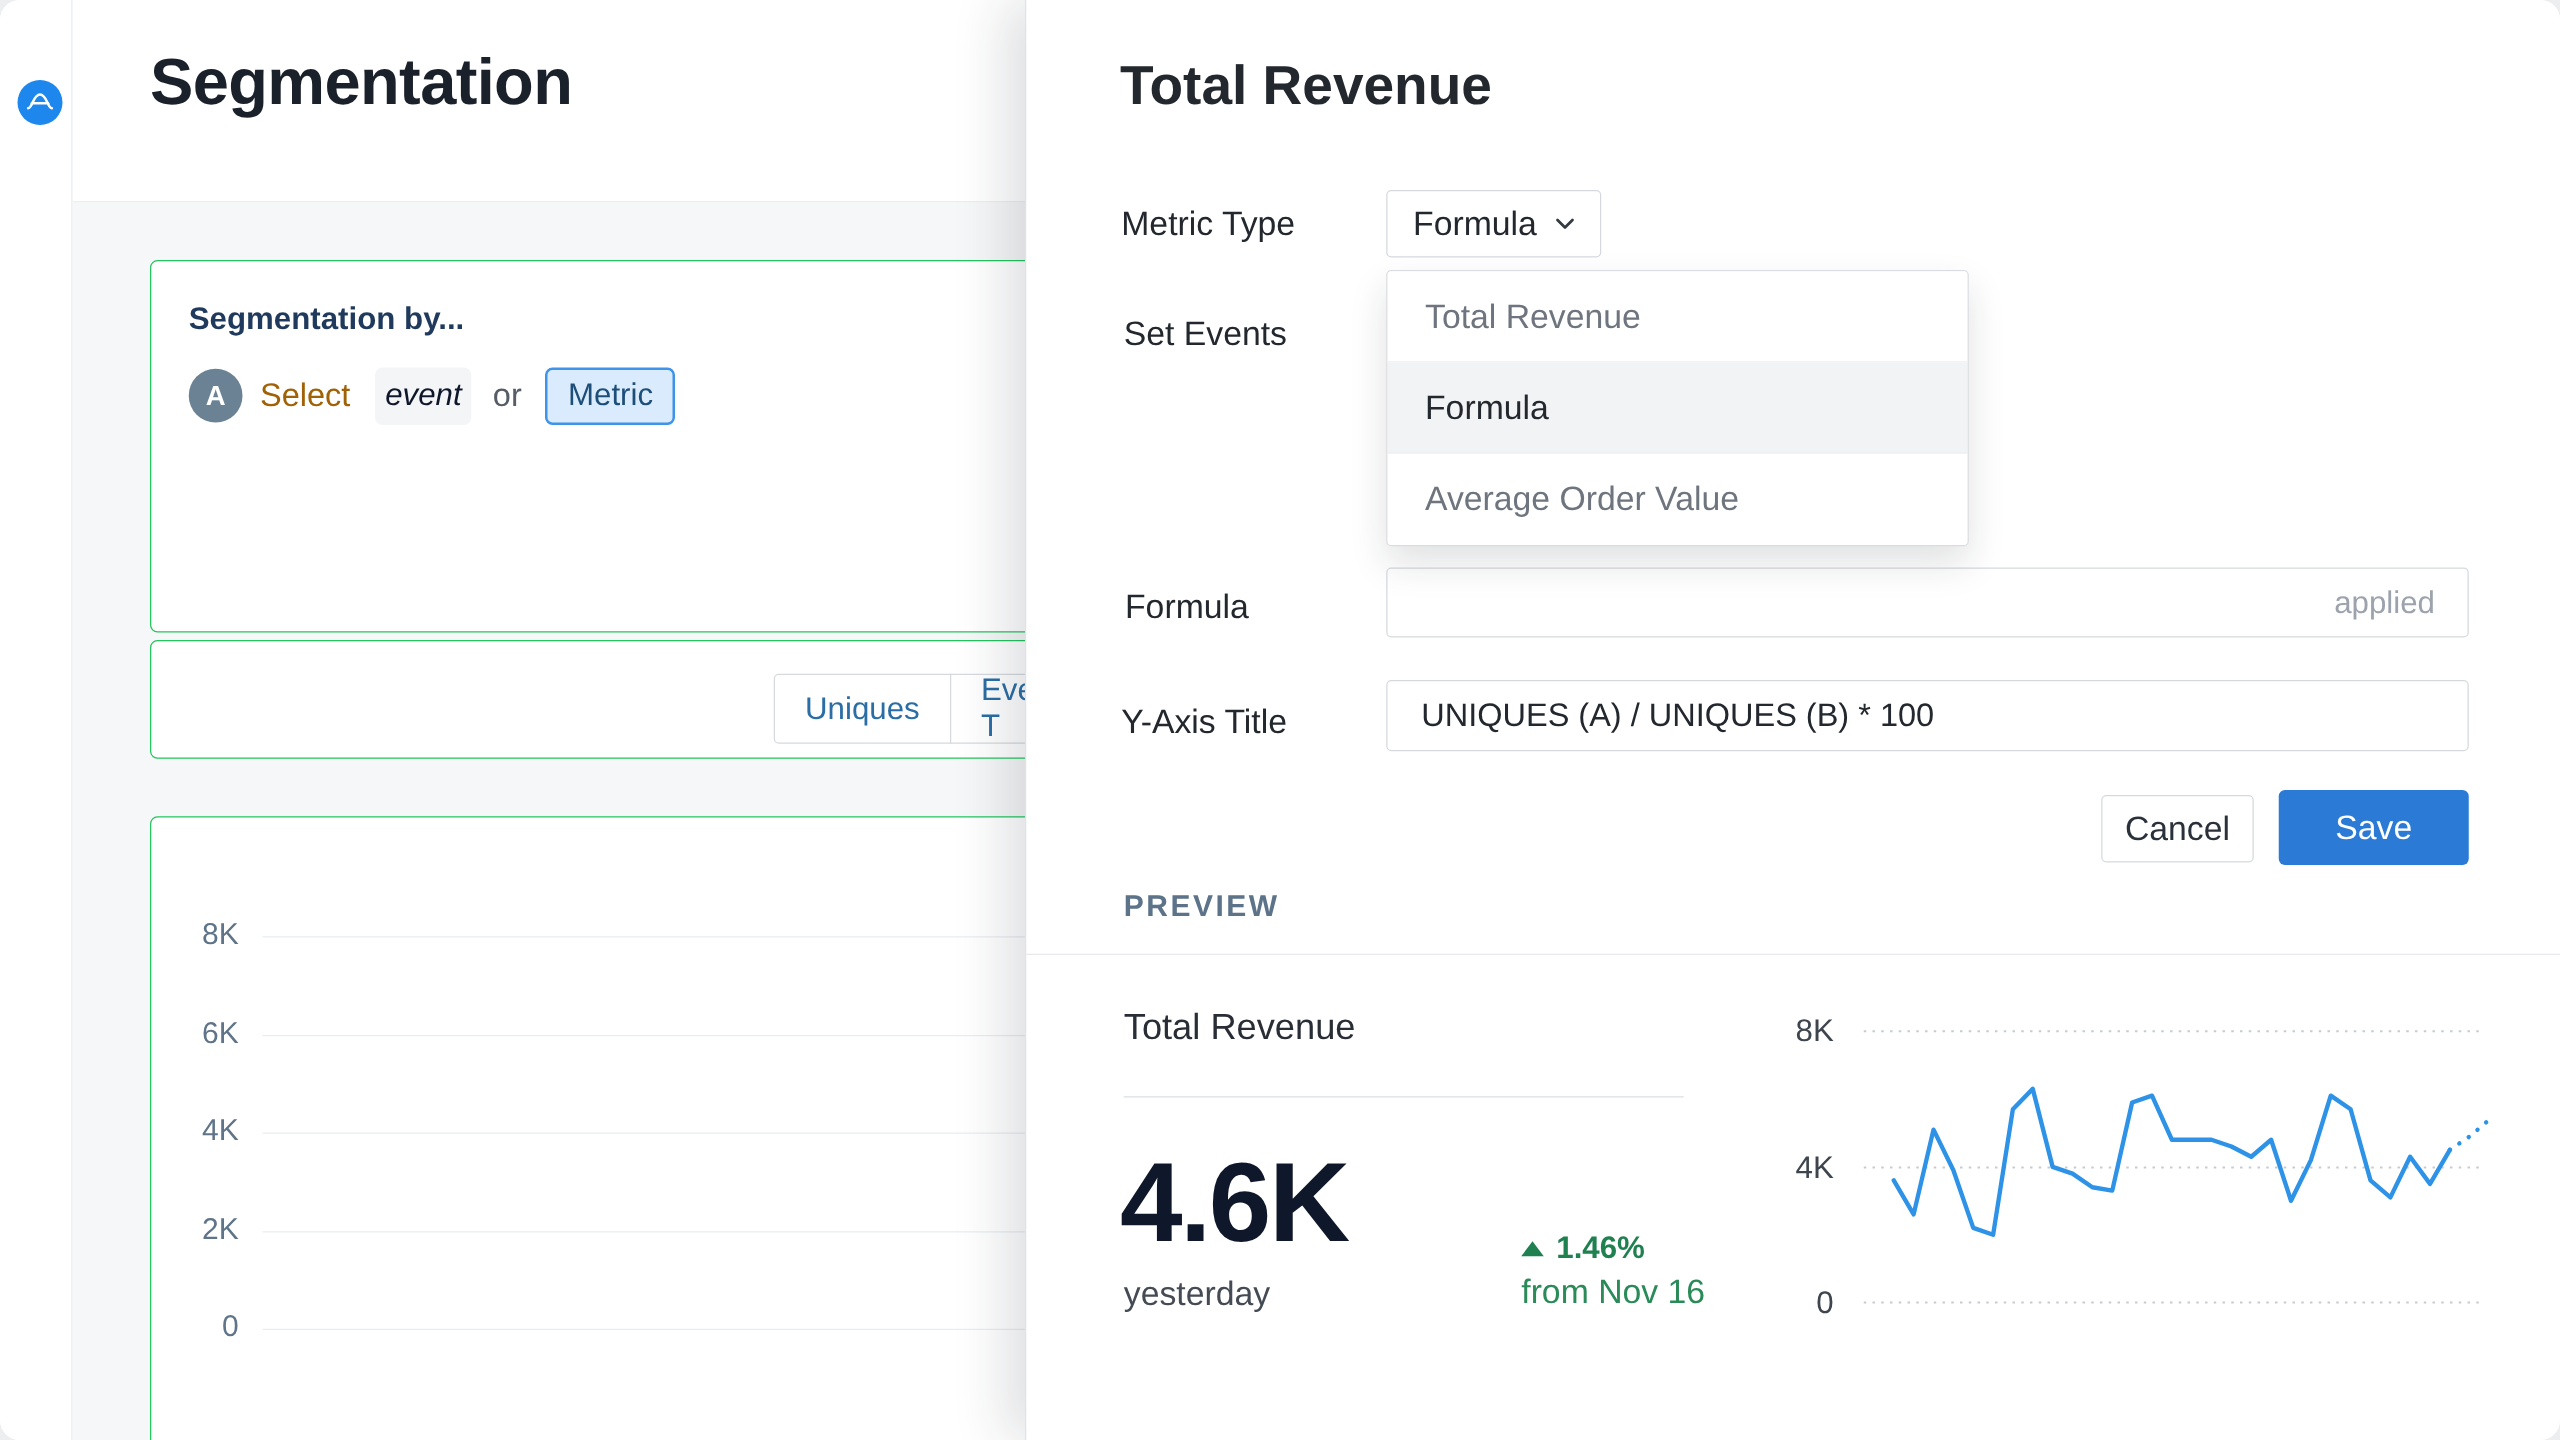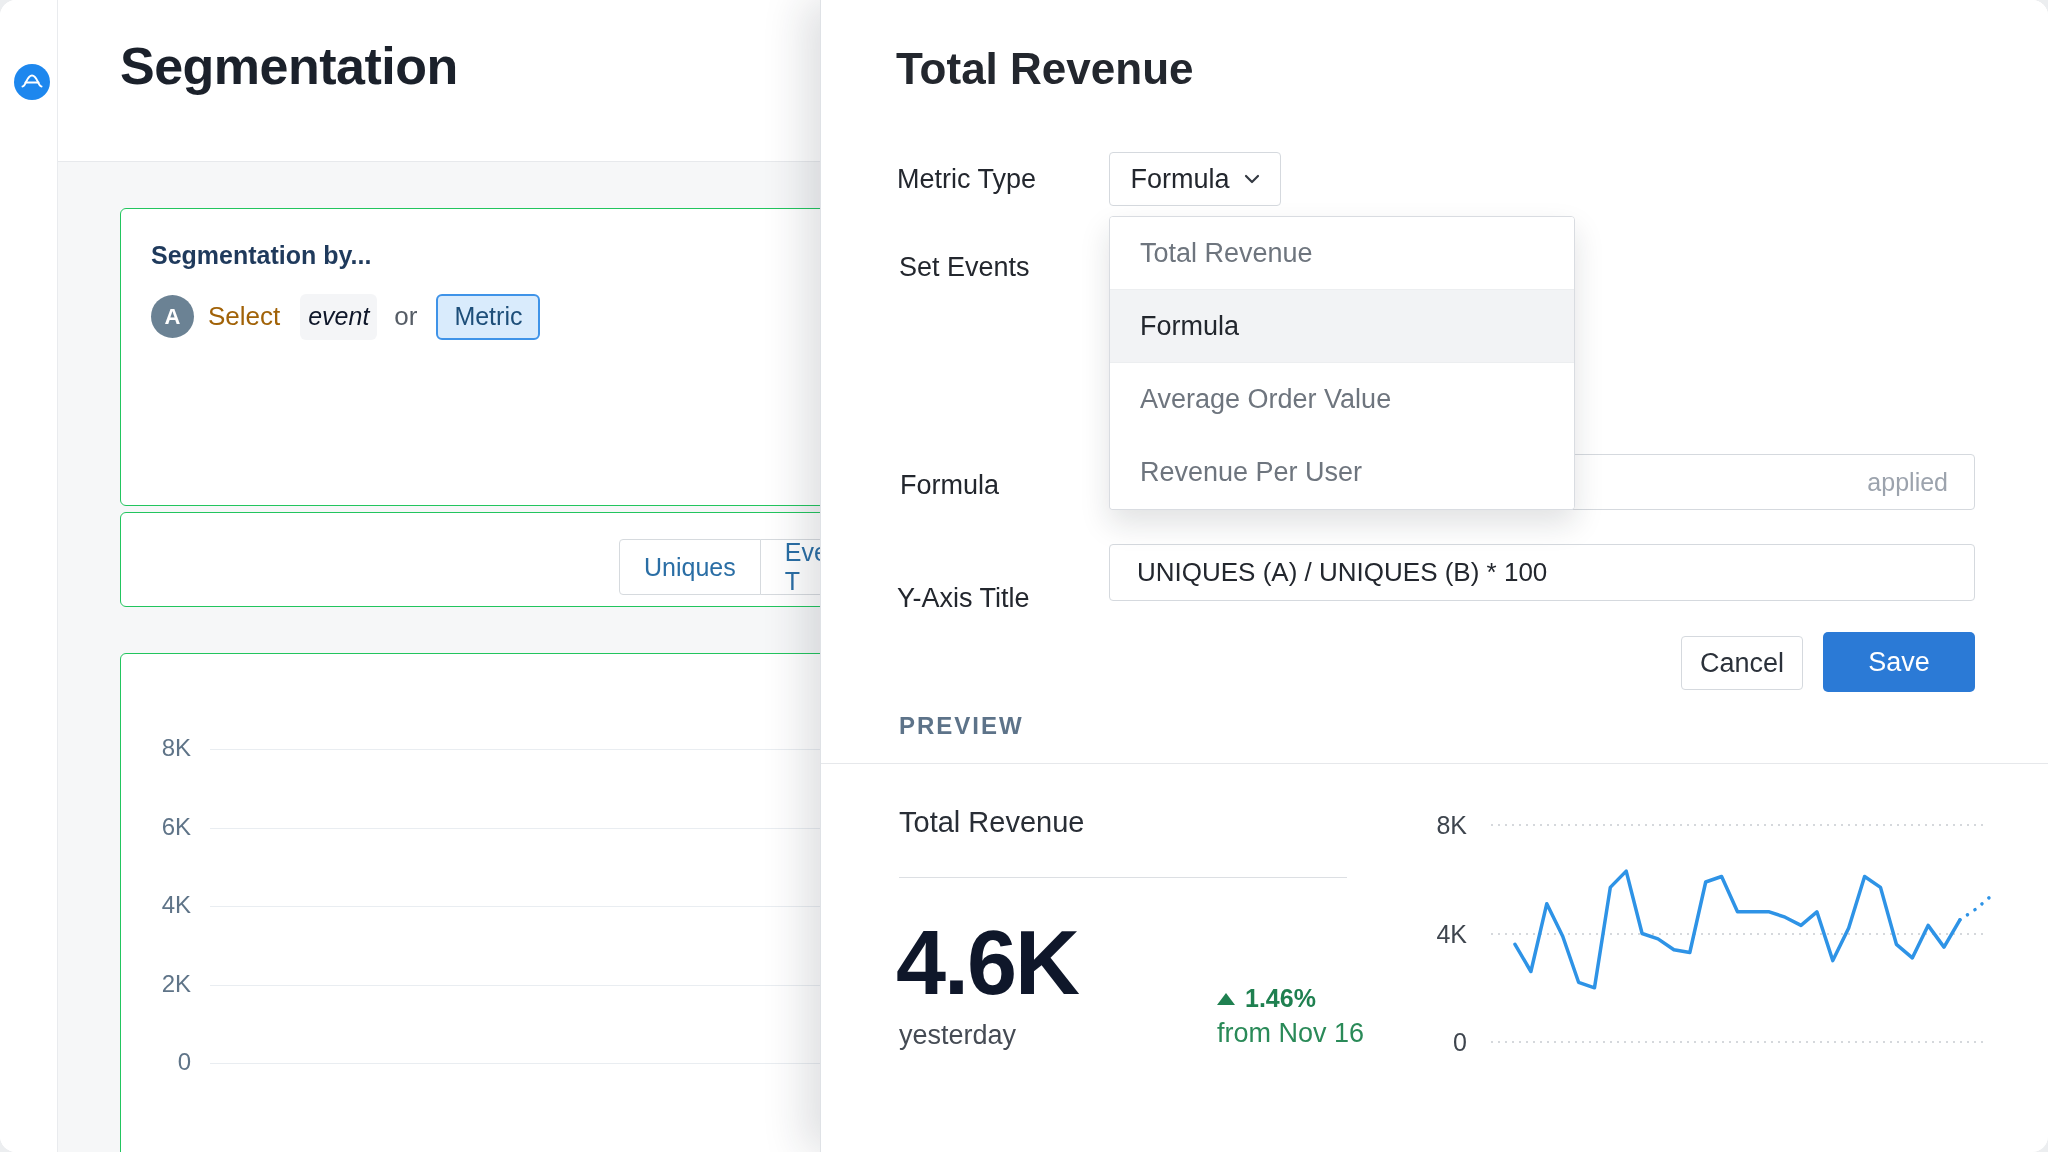--- a/index.html
+++ b/index.html
@@ -37,21 +37,21 @@
   .gridline{position:absolute;left:89px;right:6px;height:1px;background:#e9edf1;}
   .ytick{position:absolute;left:14px;width:56px;text-align:right;font-size:24px;color:#5f7488;}
 
   
   .modal{position:absolute;left:820px;top:0;width:1228px;height:1152px;background:#fff;border-left:1px solid #dfe2e6;box-shadow:-16px 0 40px rgba(25,35,50,.14);z-index:50;}
   .modal-title{position:absolute;left:75px;top:44px;font-size:44px;font-weight:700;color:#23272e;}
   .fld-label{position:absolute;font-size:27px;color:#23272e;}
   .lbl-metric{left:76px;top:164px;}
   .lbl-events{left:78px;top:252px;}
   .lbl-formula{left:79px;top:470px;}
-  .lbl-yaxis{left:76px;top:562px;margin-top:21px;}
+  .lbl-yaxis{left:76px;top:562px;}
 
   .dd-button{position:absolute;left:288px;top:152px;width:172px;height:54px;background:#fff;border:1px solid #d5d9de;border-radius:4px;display:flex;align-items:center;justify-content:center;gap:14px;font-size:27px;color:#23272e;cursor:pointer;}
 
   .dropdown{position:absolute;left:288px;top:216px;width:466px;background:#fff;border:1px solid #d9dce1;border-radius:4px;box-shadow:0 14px 30px rgba(20,30,40,.13);z-index:30;overflow:hidden;}
   .dd-item{height:73px;display:flex;align-items:center;padding-left:30px;font-size:27px;color:#6e757e;background:#fff;cursor:pointer;}
   .dd-item.sep{border-bottom:1px solid #eceef0;}
   .dd-item.selected{background:#f2f3f5;color:#23272e;border-bottom:1px solid #eceef0;}
 
   .input-box{position:absolute;left:288px;width:866px;border:1px solid #d5d9de;border-radius:4px;background:#fff;display:flex;align-items:center;}
   .formula-input{top:454px;height:56px;justify-content:flex-end;padding-right:26px;}
@@ -153,21 +153,20 @@
 
     <div class="fld-label lbl-yaxis">Y-Axis Title</div>
     <div class="input-box yaxis-wrap">
       <input class="yaxis-input" value="UNIQUES (A) / UNIQUES (B) * 100" style="">
     </div>
 
     <div class="dropdown" id="dropdown">
         <div class="dd-item sep">Total Revenue</div>
         <div class="dd-item selected">Formula</div>
         <div class="dd-item">Average Order Value</div>
-        <div class="dd-item">Revenue Per User</div>
       </div>
 
     <div class="btn btn-cancel">Cancel</div>
     <div class="btn btn-save">Save</div>
 
     <div class="preview-label">PREVIEW</div>
     <div class="modal-divider"></div>
 
     <div class="pv-title">Total Revenue</div>
     <div class="pv-divider"></div>

